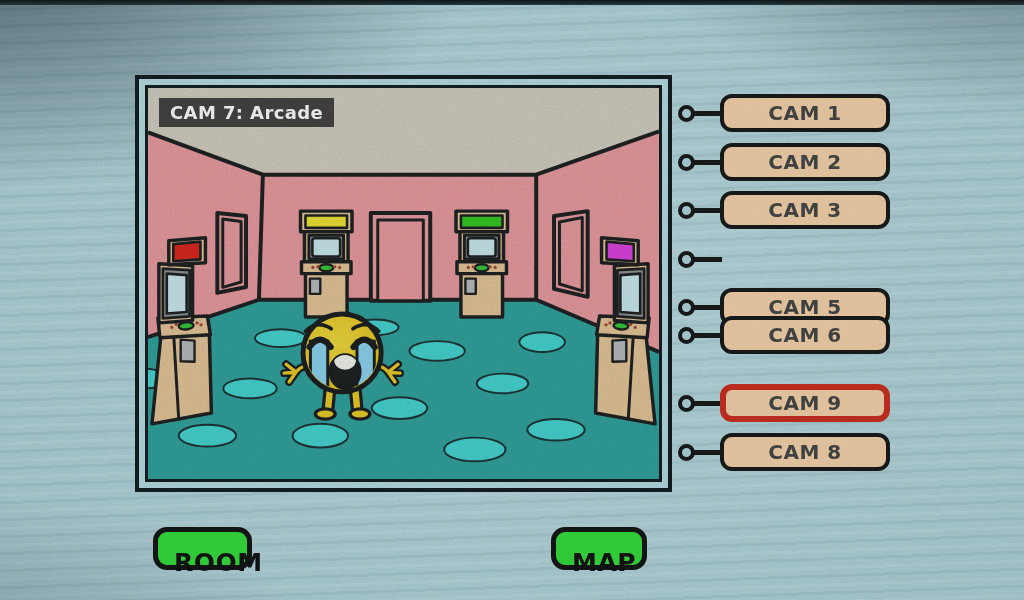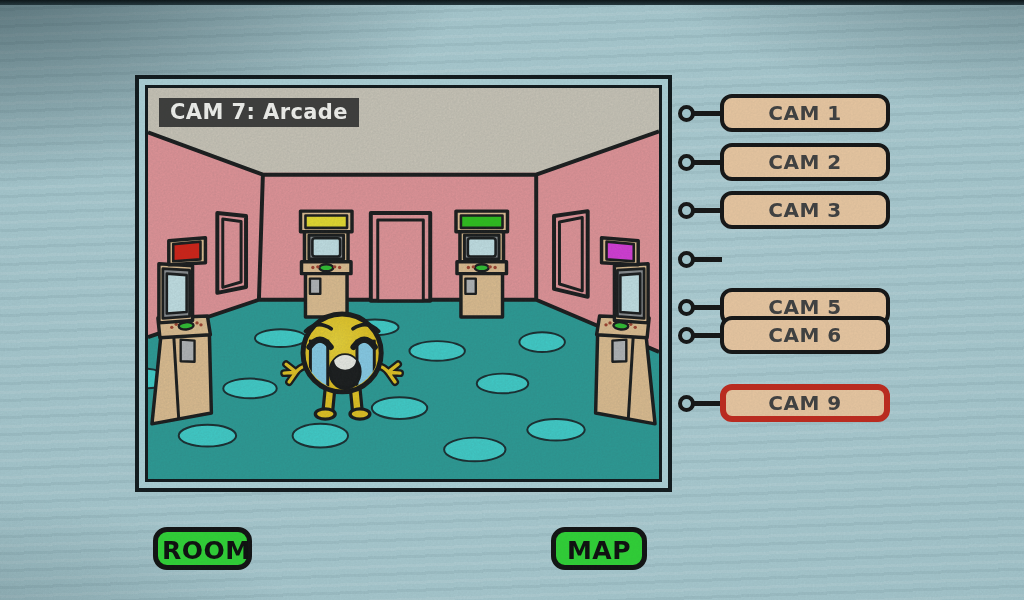--- a/index.html
+++ b/index.html
@@ -15,35 +15,35 @@
   #topbar{position:absolute;left:0;top:0;width:1024px;height:5px;
     background:linear-gradient(#0a1316,#23363c);}
   
   #cam-frame{position:absolute;left:135px;top:75px;width:537px;height:417px;
     box-sizing:border-box;border:4px solid #10181b;background:#aed3d9;padding:6px;}
   #cam-inner{position:relative;width:100%;height:100%;box-sizing:border-box;
     border:3px solid #10181b;overflow:hidden;background:#d6cfc0;}
   #scene-svg{position:absolute;left:0;top:0;width:100%;height:100%;display:block;}
   #cam-label{position:absolute;left:11px;top:10px;height:29px;line-height:29px;
     padding:0 11px;background:rgba(42,42,42,.88);color:#f4f4f0;
-    font-size:21px;font-weight:bold;letter-spacing:.4px;white-space:nowrap;}
+    font-size:18px;font-weight:bold;letter-spacing:.4px;white-space:nowrap;}
   
   .cam-row{position:absolute;left:670px;width:222px;height:38px;}
   .cam-node{position:absolute;left:8px;top:11px;width:9px;height:9px;border:4.5px solid #141414;
     border-radius:50%;background:#a7ccd3;}
   .cam-wire{position:absolute;left:24px;top:17px;width:28px;height:5px;background:#141414;}
   .cam-btn{position:absolute;left:50px;top:0;width:170px;height:38px;box-sizing:border-box;
     border:4px solid #141414;border-radius:12px;background:#ecc9a2;
     font-family:inherit;font-size:20px;font-weight:bold;color:#404040;letter-spacing:.5px;
     padding:0;cursor:pointer;}
   .cam-btn.selected{border:6px solid #c3291c;}
   
   .act-btn{position:absolute;box-sizing:border-box;border:5px solid #101010;border-radius:14px;
     background:#2fd435;font-family:inherit;font-size:25px;font-weight:bold;color:#0d0d0d;
-    letter-spacing:.5px;padding:4px;cursor:pointer;}
+    letter-spacing:.5px;padding:16px;cursor:pointer;}
   #room-btn{left:153px;top:527px;width:99px;height:43px;}
   #map-btn{left:551px;top:527px;width:96px;height:43px;}
   
   #noise-ovl{position:absolute;left:0;top:0;width:1024px;height:600px;pointer-events:none;}
 </style>
 </head>
 <body>
 
 <div id="stage">
   <div id="topbar"></div>
@@ -235,20 +235,25 @@
   <div class="cam-row" style="top:316px">
     <span class="cam-node"></span>
     <span class="cam-wire"></span>
     <button class="cam-btn">CAM 6</button>
   </div>
   <div class="cam-row" style="top:384px">
     <span class="cam-node"></span>
     <span class="cam-wire"></span>
     <button class="cam-btn selected">CAM 9</button>
   </div>
+  <div class="cam-row" style="top:433px">
+    <span class="cam-node"></span>
+    <span class="cam-wire"></span>
+    <button class="cam-btn">CAM 8</button>
+  </div>
 
   <button id="room-btn" class="act-btn">ROOM</button>
   <button id="map-btn" class="act-btn">MAP</button>
 
   <svg id="noise-ovl">
     <filter id="pnoise">
       <feTurbulence type="fractalNoise" baseFrequency="0.55" numOctaves="2" stitchTiles="stitch"></feTurbulence>
       <feColorMatrix type="matrix" values="0 0 0 0 0.05  0 0 0 0 0.08  0 0 0 0 0.09  0.55 0.55 0.55 0 0"></feColorMatrix>
     </filter>
     <rect width="1024" height="600" filter="url(#pnoise)" opacity="0.09"></rect>

